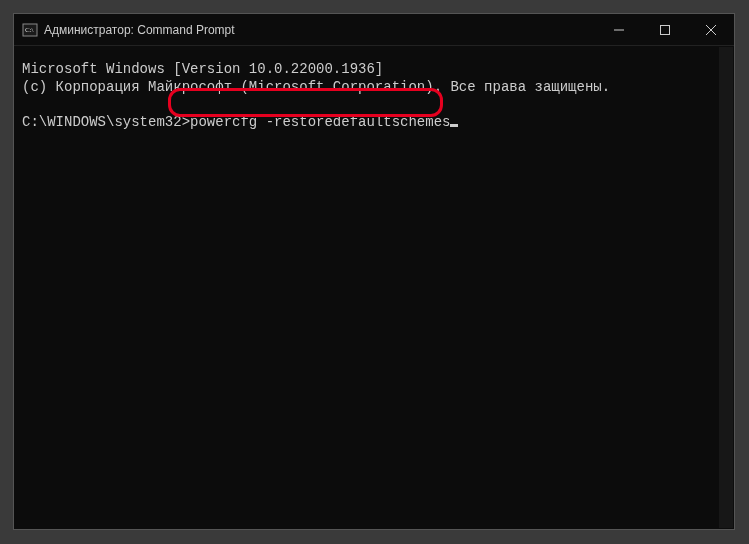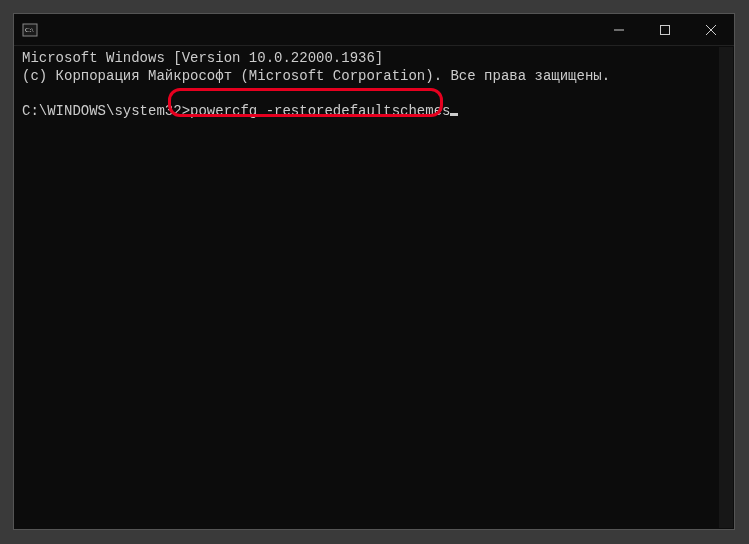--- a/index.html
+++ b/index.html
@@ -64,20 +64,21 @@
     cursor: pointer;
   }
   .terminal {
     flex: 1;
     padding: 4px 8px;
     color: #cccccc;
     font-size: 14px;
     line-height: 1.25;
     white-space: pre;
     overflow: hidden;
+    margin-top: 11px;
   }
   .term-line { color: #cccccc; }
   .highlight-box {
     position: absolute;
     border: 3px solid #e6001f;
     border-radius: 12px;
     pointer-events: none;
   }
   .cursor {
     display: inline-block;
@@ -102,20 +103,21 @@
 <div class="window">
 
   <div class="titlebar">
     <div class="titlebar-left">
       <span class="app-icon">
         <svg width="16" height="16" viewBox="0 0 16 16">
           <rect x="1" y="2" width="14" height="12" fill="#1a1a1a" stroke="#888" stroke-width="1"></rect>
           <text x="3" y="10" font-size="7" fill="#ddd" font-family="Consolas">C:\</text>
         </svg>
       </span>
+      <span class="title-text">Администратор: Command Prompt</span>
     </div>
     <div class="window-controls">
       <div class="win-btn">
         <svg width="10" height="10" viewBox="0 0 10 10">
             <line x1="0" y1="5" x2="10" y2="5" stroke="#cccccc" stroke-width="1"></line>
           </svg>
       </div>
       <div class="win-btn">
         <svg width="10" height="10" viewBox="0 0 10 10">
             <rect x="0.5" y="0.5" width="9" height="9" fill="none" stroke="#cccccc" stroke-width="1"></rect>

